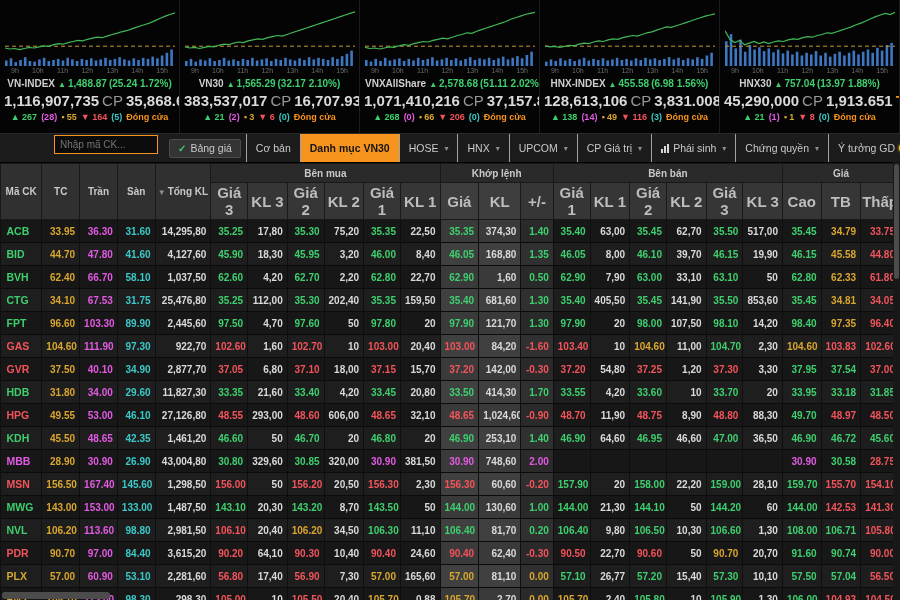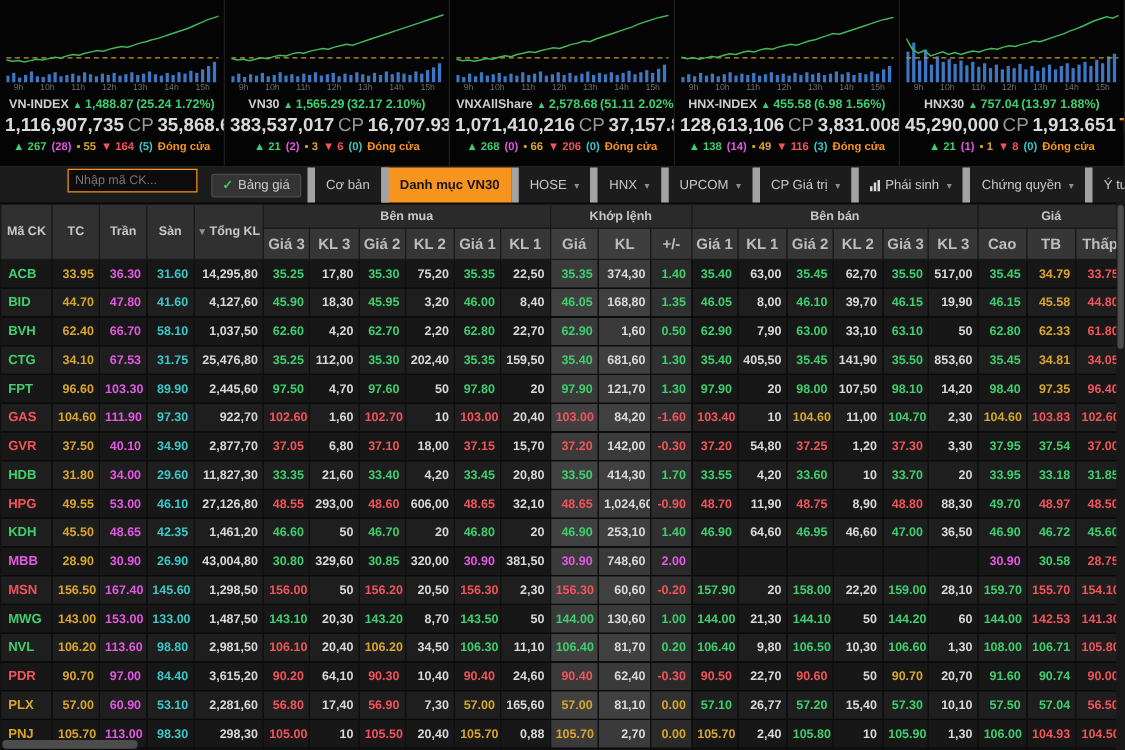--- a/index.html
+++ b/index.html
@@ -19,39 +19,39 @@
   .l2 .unit-t{color:#f7941d;margin-left:3px;}
   .l3{font-size:9px;margin-top:3px;white-space:nowrap;font-weight:700;}
   .l3 span{margin:0 2px;}
   .sess{color:#f7941d;}
 
   
   .navbar{display:flex;align-items:flex-start;height:28px;background:#1c1c1c;border-bottom:1px solid #000;padding-left:48px;}
   .nav-search{padding:0 6px;}
   .nav-search input{width:92px;height:17px;background:#0c0c0c;border:1px solid #f7941d;color:#ddd;font-size:10px;padding:0 5px;font-family:"Liberation Sans",sans-serif;outline:none;}
   .nav-items{display:flex;align-items:center;height:28px;flex:1;}
-  .nav-item{display:flex;align-items:center;gap:4px;padding:0 9px;height:28px;color:#c9c9c9;font-size:10.5px;cursor:pointer;border-left:6px solid #a3a3a3;box-sizing:border-box;white-space:nowrap;}
+  .nav-item{display:flex;align-items:center;gap:4px;padding:0 9px;height:28px;color:#c9c9c9;font-size:10.5px;cursor:pointer;border-left:1px solid #a3a3a3;box-sizing:border-box;white-space:nowrap;}
   .nav-item.btn{background:#343434;height:19px;margin:0 5px;border:1px solid #4b4b4b;border-radius:2px;padding:0 8px;}
   .nav-item.active{background:#f7941d;color:#151515;font-weight:700;}
   .ic-check{color:#3fcf6f;font-weight:700;font-size:10px;}
   .caret{color:#8d8d8d;font-size:8px;margin-left:2px;}
   .ic-chart{display:inline-flex;gap:1px;align-items:flex-end;height:9px;}
   .ic-chart b{width:2px;display:block;background:#d8d8d8;}
   .ic-chart b:nth-child(1){height:4px;}
   .ic-chart b:nth-child(2){height:7px;}
   .ic-chart b:nth-child(3){height:9px;}
   .ic-bulb{width:8px;height:8px;border-radius:50%;background:#f7c32e;display:inline-block;box-shadow:0 0 3px #f7c32e;}
 
   
   .table-wrap{width:900px;}
   table{width:900px;border-collapse:collapse;table-layout:fixed;}
   th{border:1px solid #191919;box-sizing:border-box;}
   .gh{background:#2a2a2a;color:#c8c8c8;font-size:10px;font-weight:700;height:19px;}
   .fh{background:#303030;color:#c8c8c8;font-size:10px;font-weight:700;margin-left:17px;}
-  .sh{background:#363636;color:#bdbdbd;font-size:12px;font-weight:700;height:25px;text-align:center;}
+  .sh{background:#363636;color:#bdbdbd;font-size:15px;font-weight:700;height:25px;text-align:center;}
   .sh.hl{background:#3e3e3e;}
   .sort{color:#8f8f8f;font-size:8px;margin-right:2px;}
   td{height:23px;font-size:10px;font-weight:700;text-align:right;padding:0 4px;border-right:1px solid #0f0f0f;border-bottom:1px solid #0b0b0b;white-space:nowrap;overflow:hidden;box-sizing:border-box;}
   tr.r0 td{background:#171717;}
   tr.r1 td{background:#1e1e1e;}
   tr.r0 td.hl{background:#3a3a3a;}
   tr.r1 td.hl{background:#404040;}
   tr.r0 td.hl2{background:#2a2a2a;}
   tr.r1 td.hl2{background:#303030;}
   td.gb,th.gb{border-left:1px solid #3c3c3c;}

